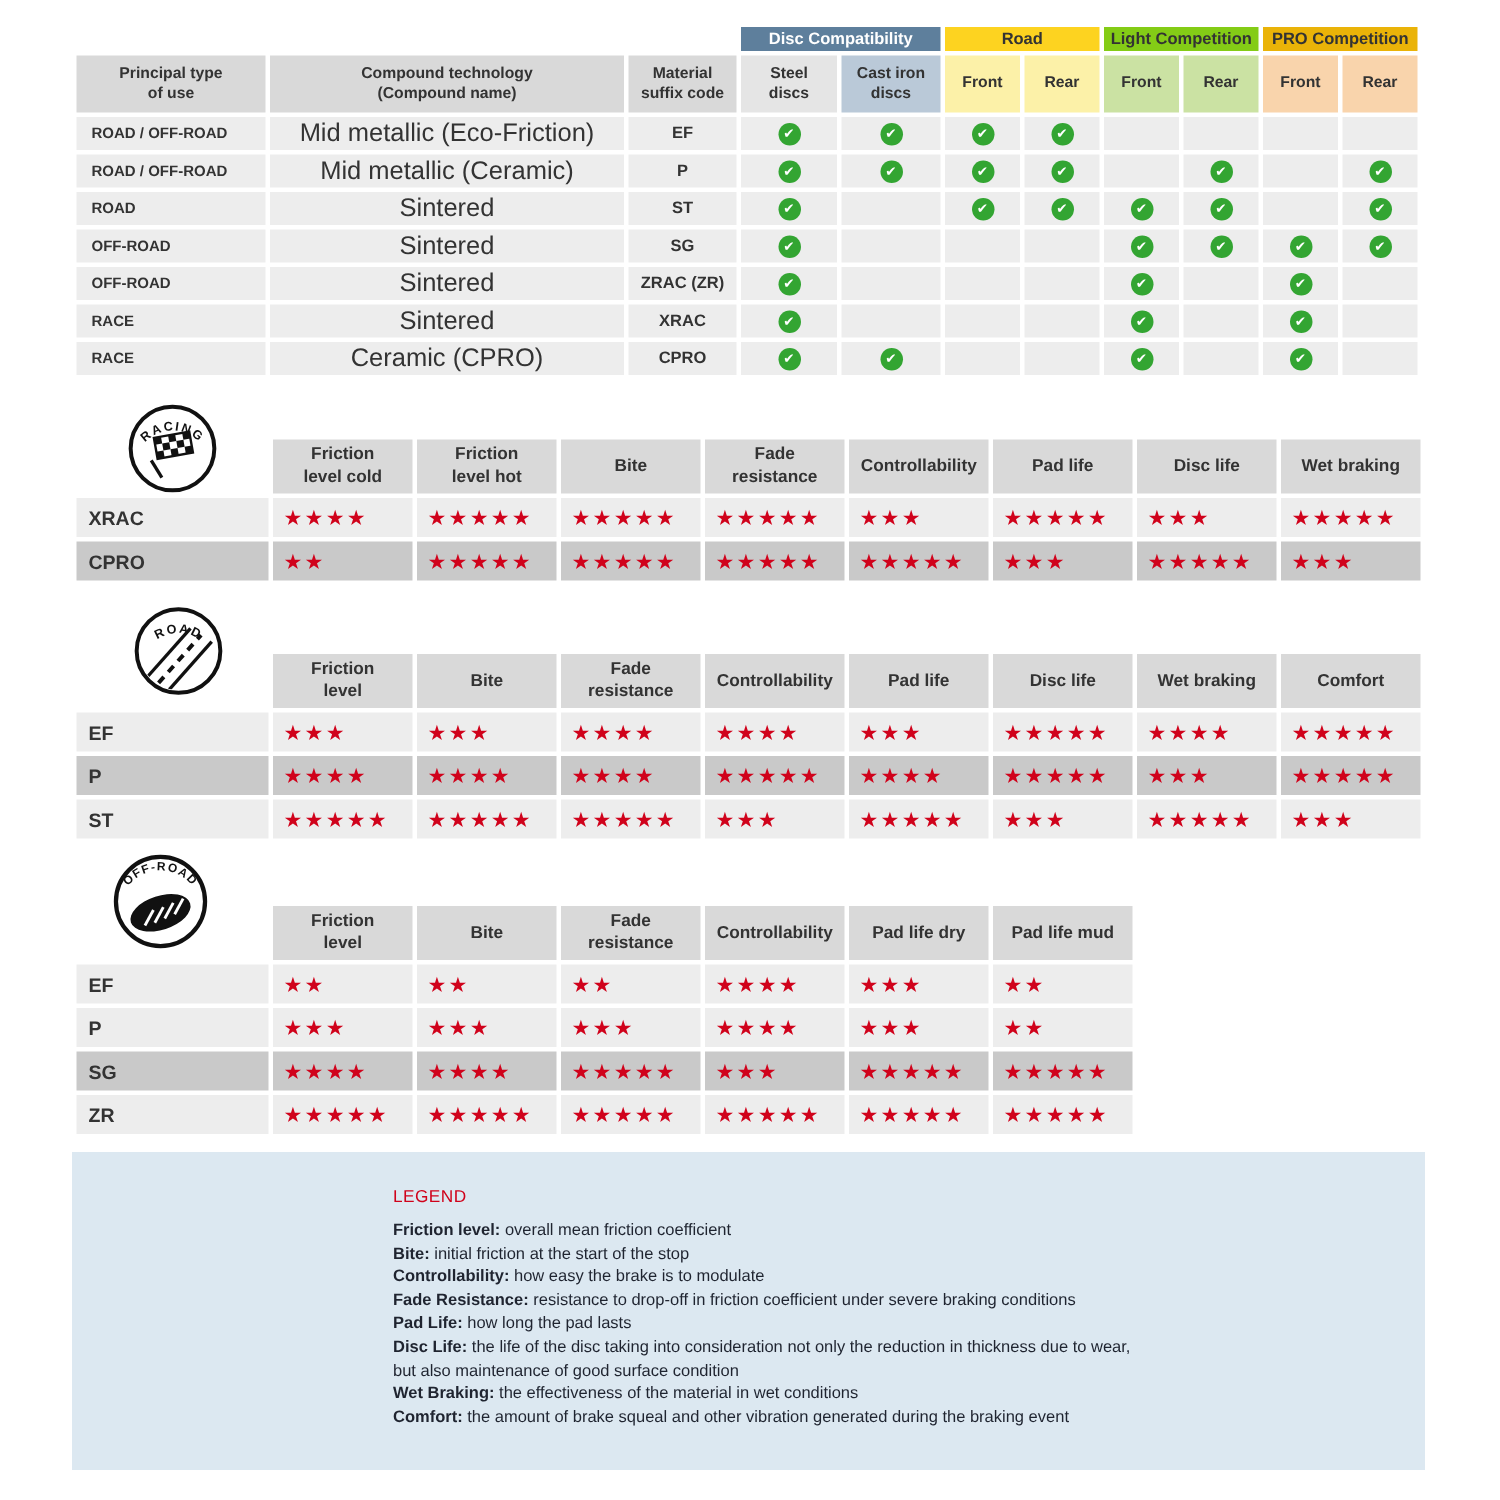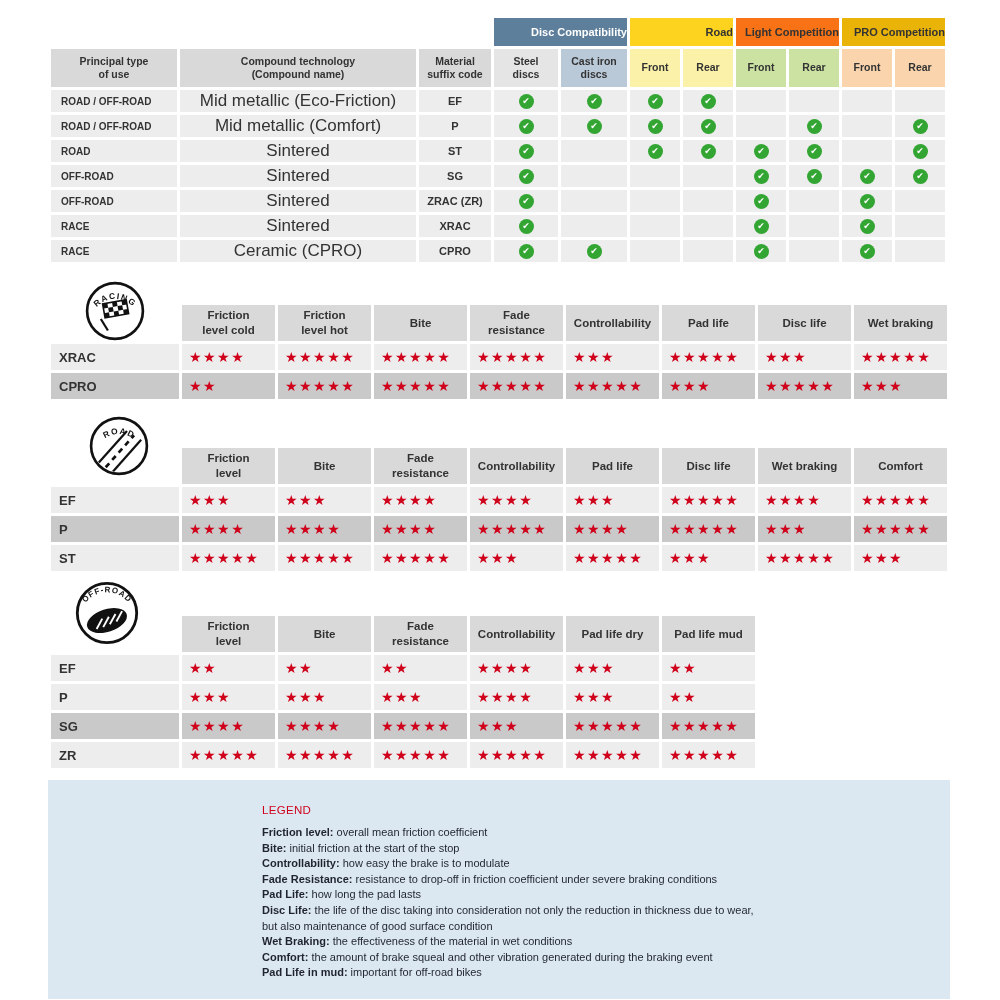--- a/index.html
+++ b/index.html
@@ -4,21 +4,21 @@
 <style>
   html,body{margin:0;padding:0}
   body{width:1000px;height:1000px;background:#fff;font-family:"Liberation Sans","DejaVu Sans",sans-serif;color:#333}
   .page{position:relative;width:1000px;min-height:1000px;padding:15px 50px 0 48px;box-sizing:border-box}
   table{border-collapse:separate;border-spacing:3px;table-layout:fixed}
   th,td{padding:0;vertical-align:middle;overflow:hidden}
   .blank{background:transparent}
   .compat{width:900px}
   .rt-wide{width:902px}
   .rt-narrow{width:710px}
-  .gh{height:28px;font-size:11px;font-weight:700;text-align:right}
+  .gh{height:16px;font-size:11px;font-weight:700;text-align:center}
   .ch{height:38px;font-size:10.5px;font-weight:700;text-align:center;line-height:1.25}
   .cb{background:var(--row-light);height:22px;font-size:10.5px;text-align:center}
   .cb.use{font-size:10px;font-weight:700;text-align:left;padding-left:10px}
   .cb.tech{font-size:17px}
   .cb.codecell{font-weight:700;font-size:11px}
   .check-dot{display:inline-block;width:15px;height:15px;border-radius:50%;background:var(--check-green);color:#fff;font-size:9px;line-height:15px;text-align:center;font-weight:700}
   .rating{position:relative}
   .sec-racing{margin-top:37px}
   .sec-road{margin-top:43px}
   .sec-offroad{margin-top:39px}
@@ -53,21 +53,21 @@
         <col style="width:50px">
         <col style="width:50px">
         <col style="width:50px">
         <col style="width:50px">
       </colgroup>
       <tbody>
         <tr>
           <td class="blank" colspan="3"></td>
           <th class="gh" colspan="2" style="background:#5e7f9c;color:#ffffff">Disc Compatibility</th>
           <th class="gh" colspan="2" style="background:#fdd320;color:#333333">Road</th>
-          <th class="gh" colspan="2" style="background:#f97316;color:#333333">Light Competition</th>
+          <th class="gh" colspan="2" style="background:#84cc16;color:#333333">Light Competition</th>
           <th class="gh" colspan="2" style="background:#eab308;color:#333333">PRO Competition</th>
         </tr>
         <tr>
           <th class="ch" style="background:var(--header-gray)">Principal type<br>of use</th>
           <th class="ch" style="background:var(--header-gray)">Compound technology<br>(Compound name)</th>
           <th class="ch" style="background:var(--header-gray)">Material<br>suffix code</th>
           <th class="ch" style="background:#e5e5e5">Steel<br>discs</th>
           <th class="ch" style="background:#bac9d8">Cast iron<br>discs</th>
           <th class="ch" style="background:#fcf1a8">Front</th>
           <th class="ch" style="background:#fcf1a8">Rear</th>
@@ -84,21 +84,21 @@
           <td class="cb chk"><span class="check-dot">✔</span></td>
           <td class="cb chk"><span class="check-dot">✔</span></td>
           <td class="cb chk"><span class="check-dot">✔</span></td>
           <td class="cb chk"></td>
           <td class="cb chk"></td>
           <td class="cb chk"></td>
           <td class="cb chk"></td>
         </tr>
         <tr>
           <td class="cb use">ROAD / OFF-ROAD</td>
-          <td class="cb tech">Mid metallic (Comfort)</td>
+          <td class="cb tech">Mid metallic (Ceramic)</td>
           <td class="cb codecell">P</td>
           <td class="cb chk"><span class="check-dot">✔</span></td>
           <td class="cb chk"><span class="check-dot">✔</span></td>
           <td class="cb chk"><span class="check-dot">✔</span></td>
           <td class="cb chk"><span class="check-dot">✔</span></td>
           <td class="cb chk"></td>
           <td class="cb chk"><span class="check-dot">✔</span></td>
           <td class="cb chk"></td>
           <td class="cb chk"><span class="check-dot">✔</span></td>
         </tr>
@@ -410,17 +410,16 @@
     <div id="legend-items">
         <div class="lg-line"><b>Friction level:</b> overall mean friction coefficient</div>
         <div class="lg-line"><b>Bite:</b> initial friction at the start of the stop</div>
         <div class="lg-line"><b>Controllability:</b> how easy the brake is to modulate</div>
         <div class="lg-line"><b>Fade Resistance:</b> resistance to drop-off in friction coefficient under severe braking conditions</div>
         <div class="lg-line"><b>Pad Life:</b> how long the pad lasts</div>
         <div class="lg-line"><b>Disc Life:</b> the life of the disc taking into consideration not only the reduction in thickness due to wear,</div>
         <div class="lg-line">but also maintenance of good surface condition</div>
         <div class="lg-line"><b>Wet Braking:</b> the effectiveness of the material in wet conditions</div>
         <div class="lg-line"><b>Comfort:</b> the amount of brake squeal and other vibration generated during the braking event</div>
-        <div class="lg-line"><b>Pad Life in mud:</b> important for off-road bikes</div>
       </div>
   </div>
 
 </div>
 
 </body></html>

